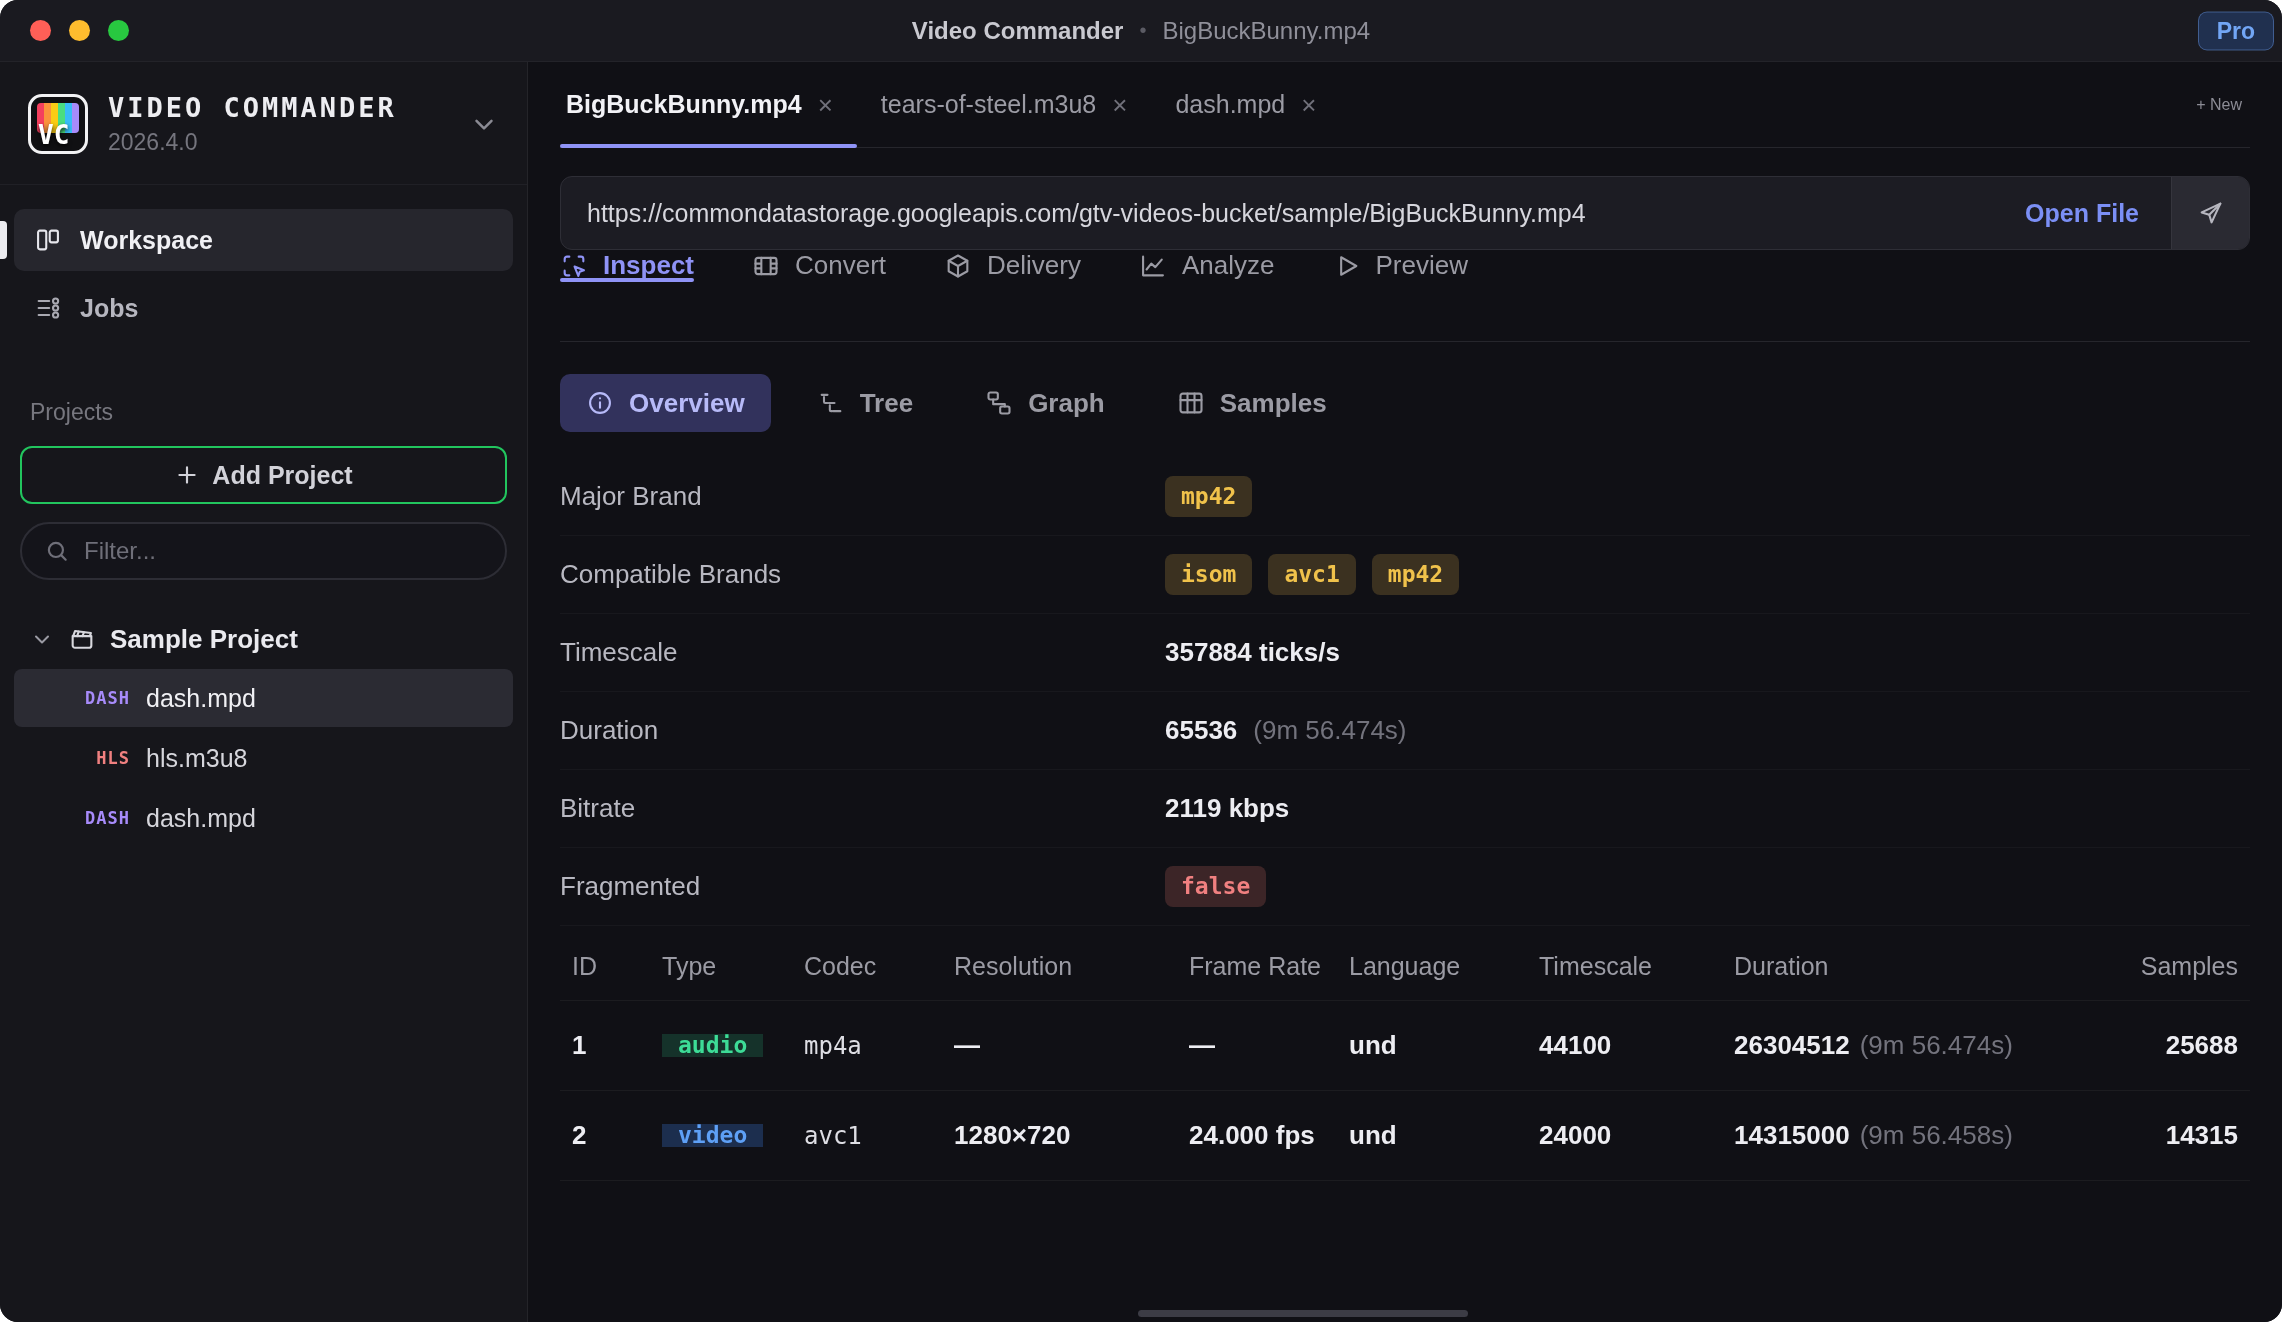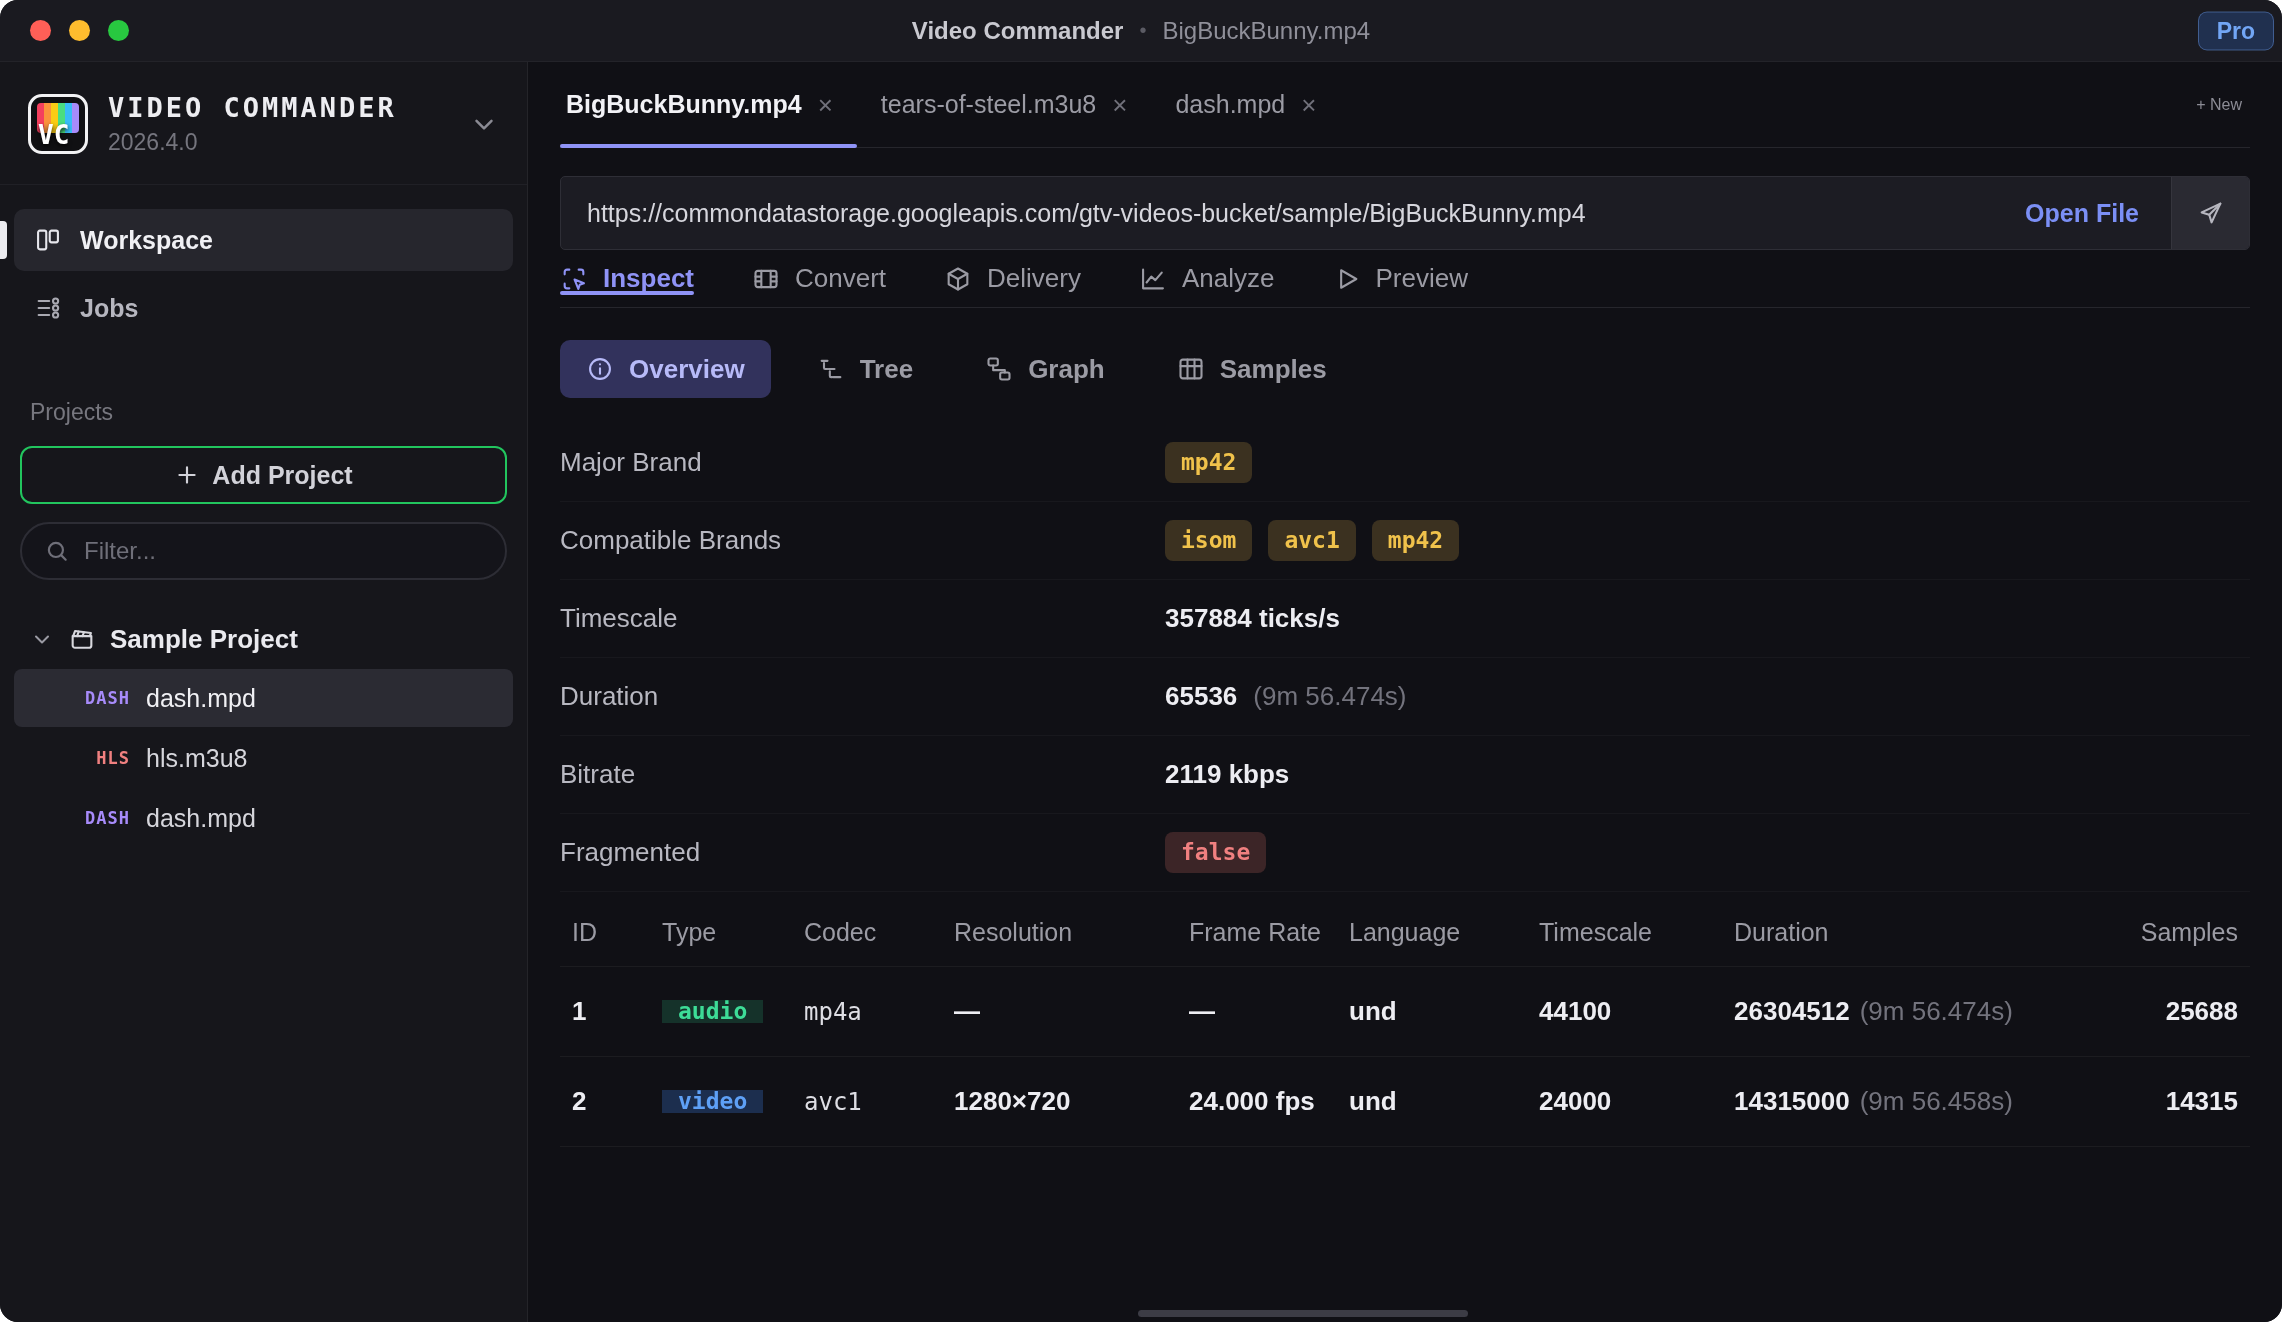--- a/index.html
+++ b/index.html
@@ -76,26 +76,26 @@
 
   .file-tabs{height:86px;display:flex;align-items:stretch;border-bottom:1px solid #26262c;}
   .file-tab{position:relative;display:flex;align-items:center;gap:16px;padding:0 24px;cursor:pointer;}
   .file-tab:first-child{padding-left:6px;}
   .file-tab .ft-label{font-size:25px;color:#9b9ba4;font-weight:500;white-space:nowrap;}
   .file-tab.active .ft-label{color:#f2f2f6;font-weight:700;}
   .file-tab.active::after{content:"";position:absolute;left:0;right:0;bottom:-1px;height:4px;background:var(--accent);border-radius:2px;}
   .ft-close{color:#70707a;font-size:26px;line-height:1;cursor:pointer;}
   .new-tab{margin-left:auto;display:flex;align-items:center;color:#8c8c95;font-size:16px;font-weight:500;padding:0 8px;cursor:pointer;}
 
-  .url-bar{margin-top:28px;height:74px;background:#1c1c23;border:1px solid #2e2e36;border-radius:5px;display:flex;align-items:stretch;overflow:hidden;flex:0 0 auto;}
+  .url-bar{margin-top:28px;height:74px;background:#1c1c23;border:1px solid #2e2e36;border-radius:12px;display:flex;align-items:stretch;overflow:hidden;flex:0 0 auto;}
   .url-input{flex:1;background:transparent;border:none;outline:none;color:#d6d6dd;font-size:25px;padding:0 26px;font-family:inherit;min-width:0;}
   .open-file-btn{background:transparent;border:none;color:var(--openFile);font-size:25px;font-weight:700;padding:0 32px;cursor:pointer;font-family:inherit;white-space:nowrap;}
   .send-btn{width:78px;background:#2a2a32;border:none;border-left:1px solid #35353d;display:flex;align-items:center;justify-content:center;color:#b6b6bf;cursor:pointer;}
 
-  .mode-tabs{height:58px;display:flex;align-items:center;gap:58px;border-bottom:1px solid #26262c;flex:0 0 auto;}
+  .mode-tabs{height:92px;display:flex;align-items:flex-start;gap:58px;border-bottom:1px solid #26262c;flex:0 0 auto;}
   .mode-tab{position:relative;display:flex;align-items:center;gap:15px;color:#9b9ba4;font-size:26px;font-weight:500;cursor:pointer;}
   .mode-tab .svg-icon{color:inherit;}
   .mode-tab.active{color:var(--accent);font-weight:600;}
   .mode-tab.active::after{content:"";position:absolute;left:0;right:0;bottom:-1px;height:4px;background:var(--accent);border-radius:2px;}
 
   .view-tabs{margin-top:32px;display:flex;gap:20px;flex:0 0 auto;}
   .view-tab{height:58px;border-radius:10px;display:flex;align-items:center;gap:15px;padding:0 26px;color:#9b9ba4;font-size:26px;font-weight:600;cursor:pointer;}
   .view-tab .svg-icon{color:inherit;}
   .view-tab.active{background:var(--accentBg);color:var(--accentText);}
 

